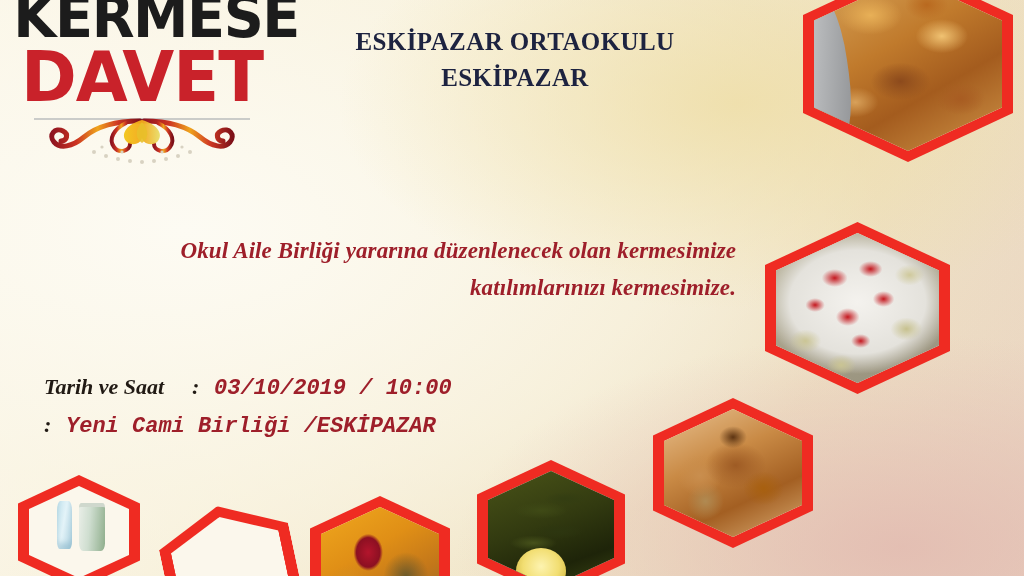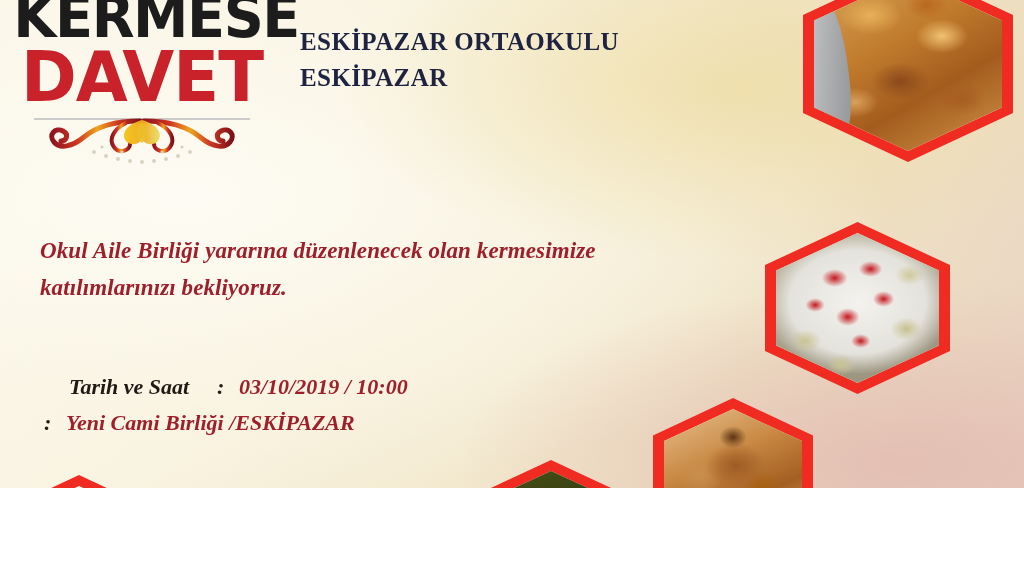--- a/index.html
+++ b/index.html
@@ -4,21 +4,21 @@
 <title>Kermese Davet</title>
 <style>
   html, body {
     margin: 0;
     padding: 0;
     background: #ffffff;
   }
   #poster {
     position: relative;
     width: 1024px;
-    height: 488px;
+    height: 576px;
     overflow: hidden;
     font-family: "Liberation Serif", "DejaVu Serif", serif;
     background:
       radial-gradient(ellipse 70% 60% at 88% 95%, rgba(226,186,176,0.85) 0%, rgba(226,186,176,0.0) 62%),
       radial-gradient(ellipse 60% 55% at 72% 18%, rgba(238,221,164,0.80) 0%, rgba(238,221,164,0.0) 65%),
       radial-gradient(ellipse 85% 80% at 18% 40%, rgba(253,251,243,1) 0%, rgba(250,245,228,0.65) 55%, rgba(246,237,214,0.15) 80%),
       linear-gradient(118deg, #fdfbf4 0%, #f8f2de 34%, #f2e8cd 56%, #eddfc2 74%, #e7cfbe 100%);
   }
 
   
@@ -56,33 +56,33 @@
     margin: -4px auto 0;
   }
   .flourish svg { display: block; }
 
   
   .org-title {
     position: absolute;
     left: 300px;
     top: 24px;
     width: 430px;
-    text-align: left;
+    text-align: center;
     color: #1d2340;
     font-weight: 700;
     font-size: 25px;
     line-height: 1.42;
     letter-spacing: 0.4px;
   }
   .invite-text {
     position: absolute;
-    left: 40px;
+    left: 46px;
     top: 232px;
     width: 690px;
-    text-align: left;
+    text-align: right;
     color: #9e1f2a;
     font-style: italic;
     font-weight: 700;
     font-size: 23px;
     line-height: 1.62;
     letter-spacing: 0.1px;
   }
 
   .details {
     position: absolute;
@@ -96,28 +96,27 @@
     font-style: italic;
     font-weight: 700;
     font-size: 22px;
     line-height: 1.62;
     white-space: nowrap;
   }
   .detail-label {
     color: #211a14;
     width: 148px;
     flex: none;
-    margin-left: 25px;
   }
   .detail-colon {
     color: #211a14;
     width: 22px;
     flex: none;
   }
-  .detail-value { color: #9e1f2a; }
+  .detail-value { color: #9e1f2a; font-family: Liberation Mono, monospace; }
 
   
   .hex {
     position: absolute;
     background: #ef2b22;
     clip-path: polygon(50% 0%, 100% 25%, 100% 75%, 50% 100%, 0% 75%, 0% 25%);
   }
   .hex .hex-inner {
     position: absolute;
     inset: 11px;
@@ -283,21 +282,21 @@
     </div>
   </div>
 
   <div class="org-title">
     <div>ESKİPAZAR ORTAOKULU</div>
     <div>ESKİPAZAR</div>
   </div>
 
   <div class="invite-text">
     <div>Okul Aile Birliği yararına düzenlenecek olan kermesimize</div>
-    <div>katılımlarınızı bekliyoruz.</div>
+    <div>katılımlarınızı kermesimize.</div>
   </div>
 
   <div class="details">
     <div class="detail-row">
       <span class="detail-label">Tarih ve Saat</span>
       <span class="detail-colon">:</span>
       <span class="detail-value">03/10/2019 / 10:00</span>
     </div>
     <div class="detail-row">
       <span class="detail-colon">:</span>

